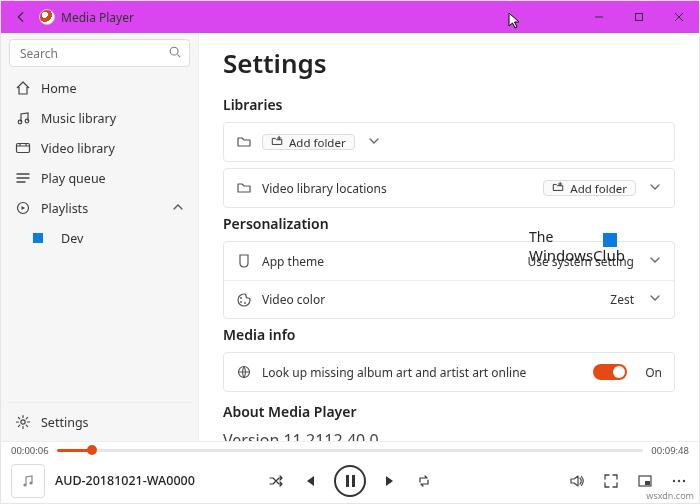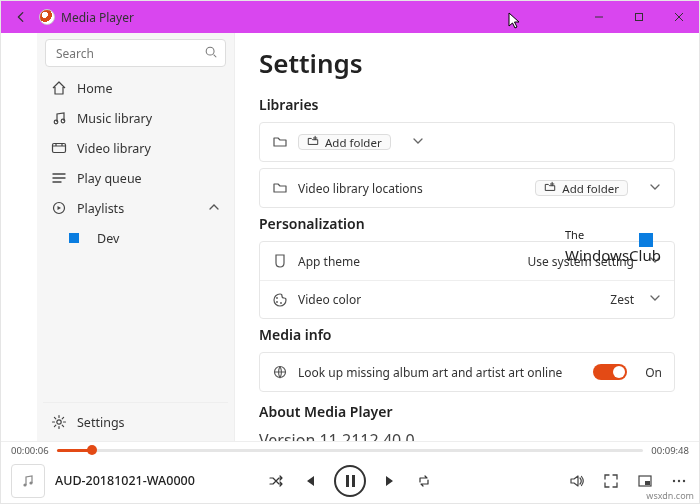--- a/index.html
+++ b/index.html
@@ -8,21 +8,21 @@
 .window { width: 700px; height: 504px; display: flex; flex-direction: column; border: 1px solid #e5e5e5; }
 
 .titlebar { height: 32px; display: flex; align-items: center; padding-left: 8px; position: relative; background: #d946ef; }
 .back-btn { width: 24px; height: 24px; display: flex; align-items: center; justify-content: center; font-size: 14px; color: #333; cursor: pointer; }
 .app-logo { width: 16px; height: 16px; border-radius: 50%; background: radial-gradient(circle at 35% 35%, #fff 0 3px, #d84b16 3px 7px, #fff 7px 8px); border:1px solid #ccc; margin: 0 6px; }
 .app-title { font-size: 12px; color: #333; }
 .win-controls { position: absolute; right: 0; top: 0; display: flex; }
 .win-btn { width: 40px; height: 32px; display: flex; align-items: center; justify-content: center; font-size: 11px; color: #333; }
 .win-btn svg { width: 10px; height: 10px; }
 
-.body-row { flex: 1; display: flex; min-height: 0; padding-left: 36px; }
+.body-row { flex: 1; display: flex; min-height: 0; }
 
 .sidebar { width: 198px; background: #f6f6f6; border-right: 1px solid #eee; display: flex; flex-direction: column; padding: 4px 6px; }
 .search-wrap { margin: 2px 2px 6px 2px; }
 .search { position: relative; }
 .search input { width: 100%; height: 28px; border: 1px solid #ddd; border-radius: 4px; background: #fff; padding: 0 28px 0 10px; font-size: 12px; color: #555; outline: none; }
 .search .sicon { position: absolute; right: 8px; top: 6px; width: 14px; height: 14px; color: #777; }
 
 .nav { list-style: none; }
 .nav-item { display: flex; align-items: center; height: 30px; padding: 0 8px; border-radius: 4px; font-size: 12.5px; color: #333; cursor: pointer; gap: 10px; }
 .nav-item .nicon { width: 16px; height: 16px; color: #444; display:flex; align-items:center; justify-content:center; }
@@ -41,32 +41,32 @@
 h1.page-title { font-size: 26px; font-weight: 600; margin: 8px 0 14px 0; color: #222; }
 h2.section { font-size: 14px; font-weight: 600; margin: 6px 0 8px 0; color: #222; }
 
 .card { border: 1px solid #e6e6e6; border-radius: 4px; background: #fff; margin-bottom: 6px; }
 .row { display: flex; align-items: center; height: 38px; padding: 0 12px; font-size: 12px; color: #333; gap: 10px; }
 .row + .row { border-top: 1px solid #eee; }
 .row .ricon { width: 16px; height: 16px; color: #555; display:flex; align-items:center; justify-content:center; }
 .row .label { flex: 1; }
 .row .value { color: #333; font-size: 12px; margin-right: 4px; }
 .row .chev-s { width: 14px; color: #666; text-align:center; }
-.btn-af { display: flex; align-items: center; gap: 6px; border: 1px solid #ddd; border-radius: 4px; height: 16px; padding: 0 8px; font-size: 11.5px; color: #333; background: #fafafa; cursor: pointer; margin-right: 10px; }
+.btn-af { display: flex; align-items: center; gap: 6px; border: 1px solid #ddd; border-radius: 4px; height: 16px; padding: 0 8px; font-size: 11.5px; color: #333; background: #fafafa; cursor: pointer; margin-right: 2px; }
 .btn-af .plus { font-size: 13px; line-height: 1; }
 
 .toggle { width: 34px; height: 16px; border-radius: 10px; background: #e34a15; position: relative; }
 .toggle::after { content: ""; position: absolute; right: 2px; top: 2px; width: 12px; height: 12px; border-radius: 50%; background: #fff; }
 .toggle-lbl { font-size: 12px; margin-left: 8px; }
 
 .about p { font-size: 16px; color: #444; margin: 3px 0; }
 
 .wm { position: absolute; left: 390px; top: 198px; z-index: 5; pointer-events:none; }
 .wm .sq { width: 14px; height: 14px; background: #0a7de0; position: absolute; left: 14px; top: 2px; }
-.wm .txt1 { font-size: 11px; color: #222; position: absolute; left: -60px; top: -4px; }
+.wm .txt1 { font-size: 14px; color: #222; position: absolute; left: -60px; top: -4px; }
 .wm .txt2 { font-size: 15px; color: #222; position: absolute; left: -60px; top: 14px; }
 
 .cursor { position: absolute; left: 508px; top: 12px; z-index: 6; pointer-events:none; }
 
 .player { height: 62px; border-top: 1px solid #eee; background: #fff; display: flex; flex-direction: column; }
 .progress-row { display: flex; align-items: center; height: 16px; padding: 0 10px; gap: 8px; font-size: 9.5px; color: #555; }
 .progress-bar { flex: 1; height: 3px; background: #e5e5e5; border-radius: 2px; position: relative; }
 .progress-fill { position: absolute; left: 0; top: 0; height: 100%; width: 6%; background: #e34a15; border-radius: 2px; }
 .progress-knob { position: absolute; left: 6%; top: -3.5px; width: 10px; height: 10px; border-radius: 50%; background: #e34a15; transform: translateX(-50%); }
 

